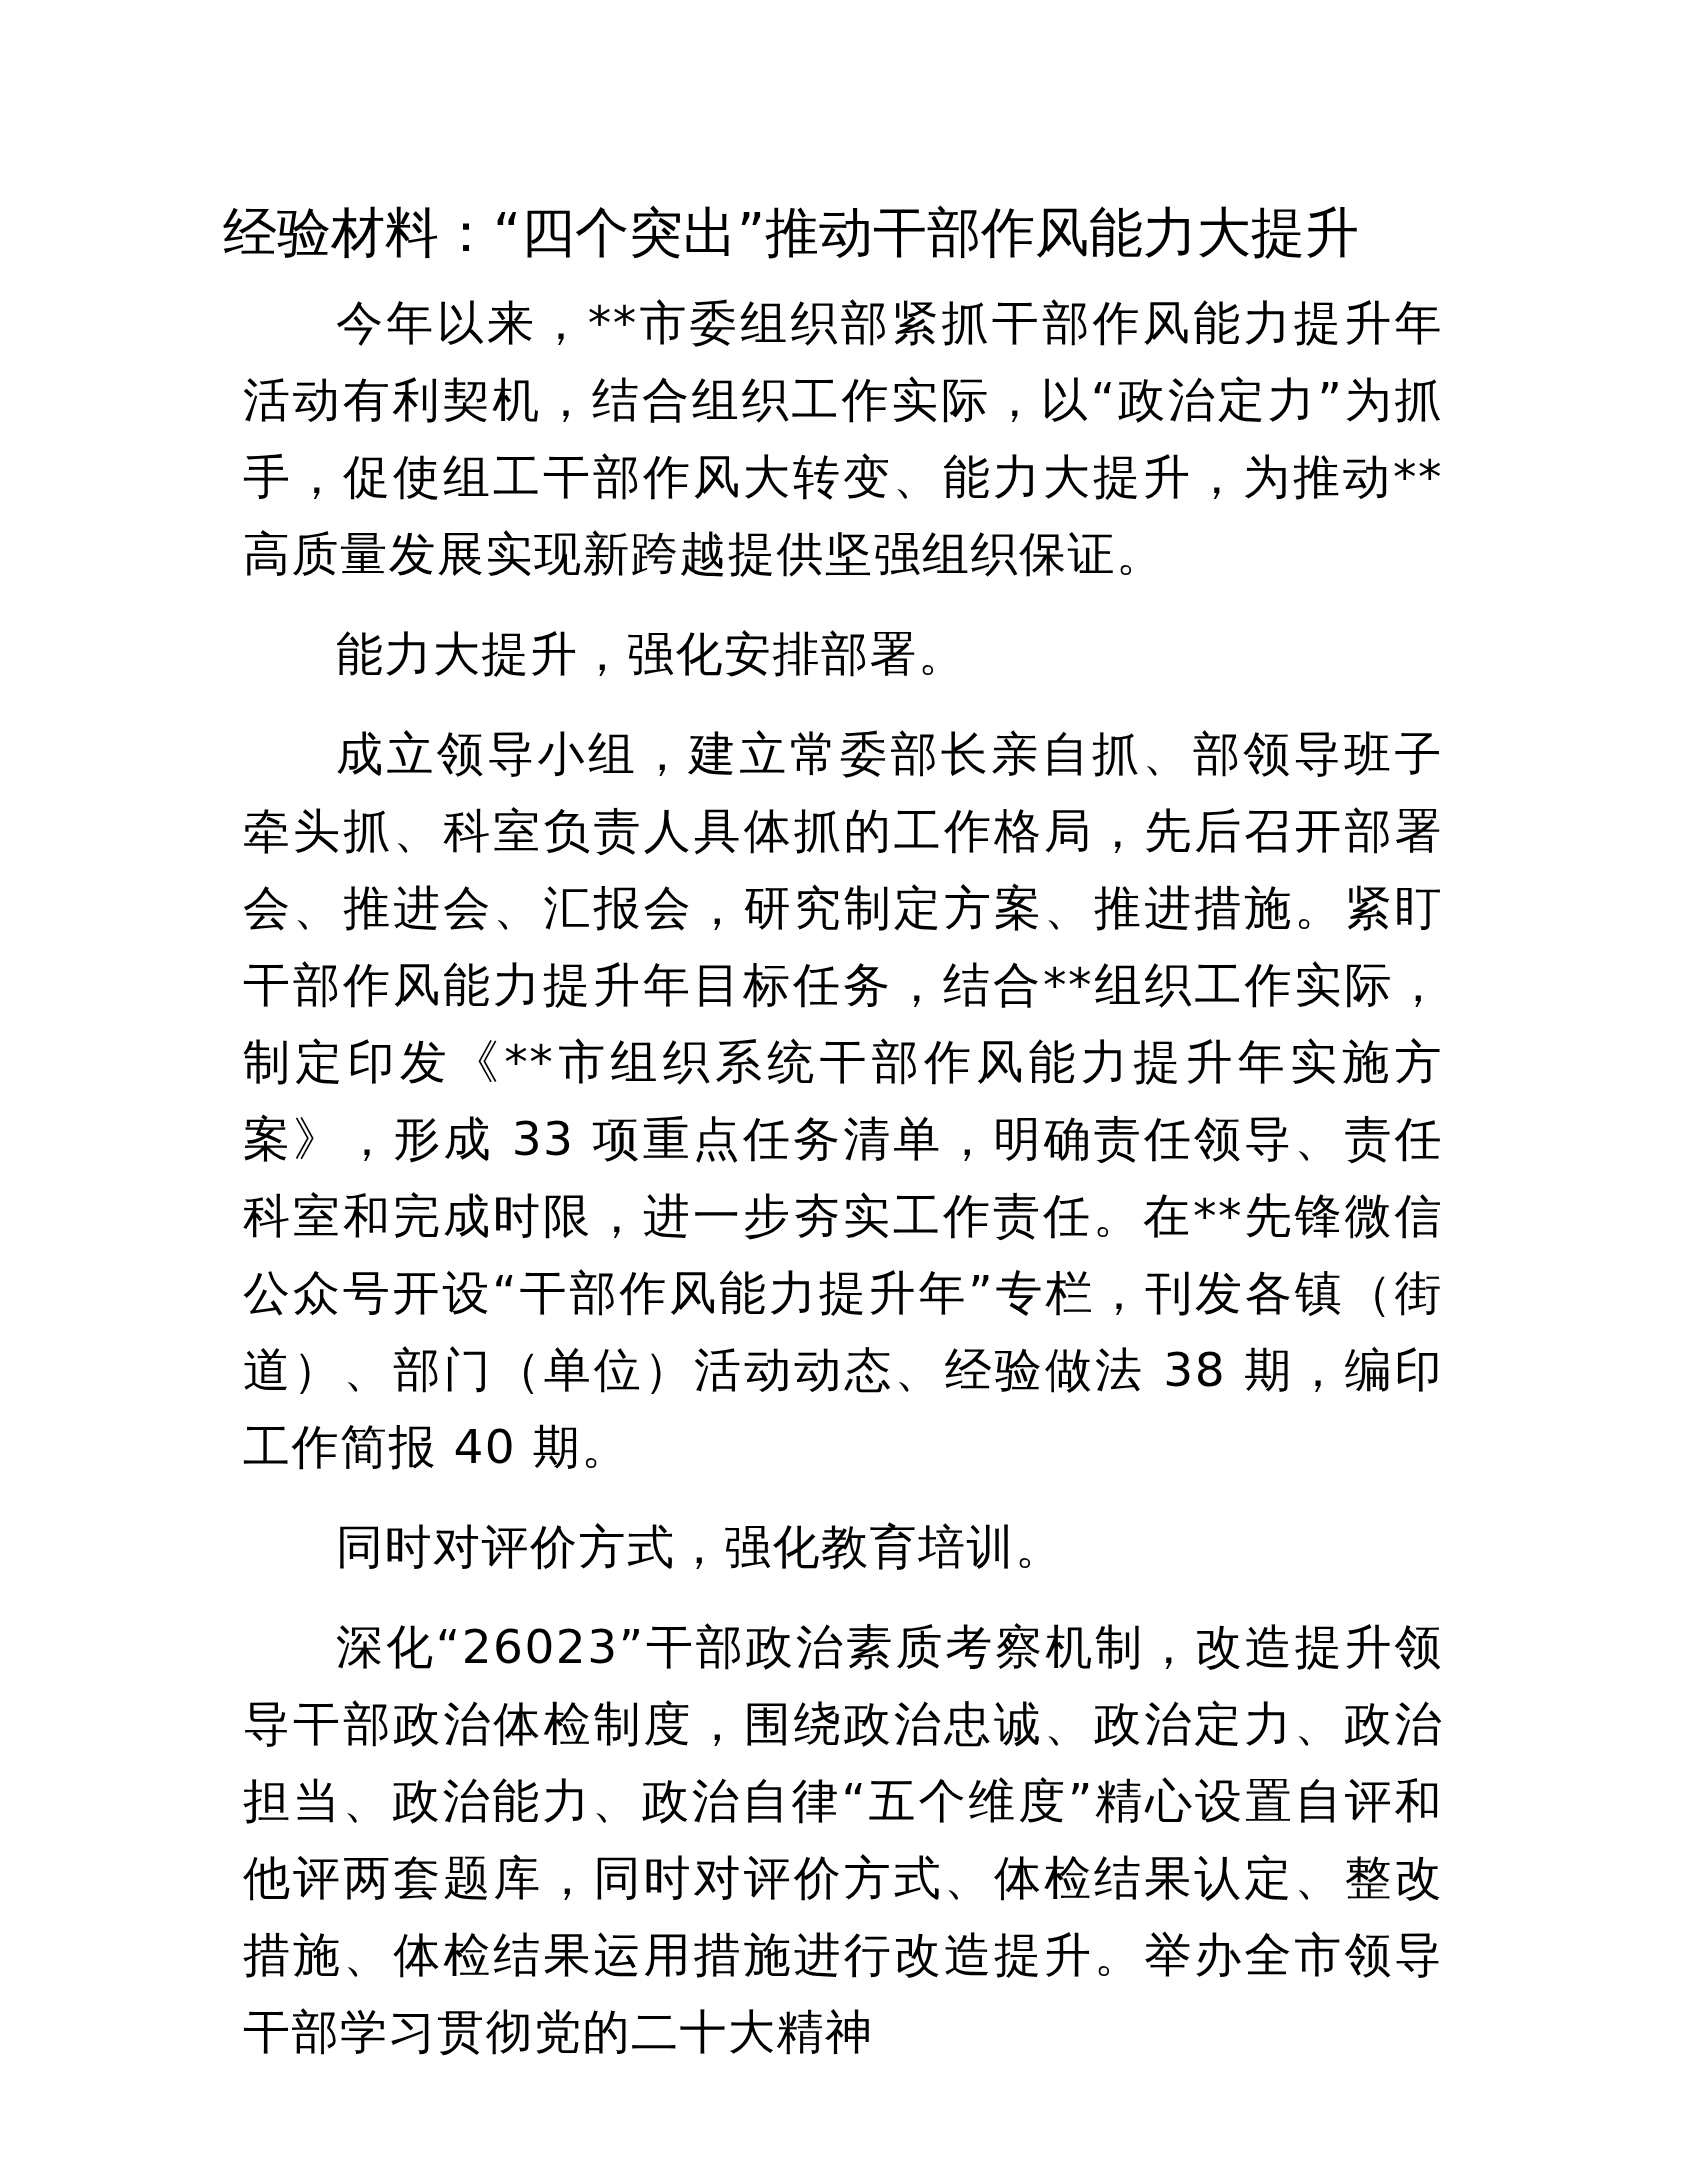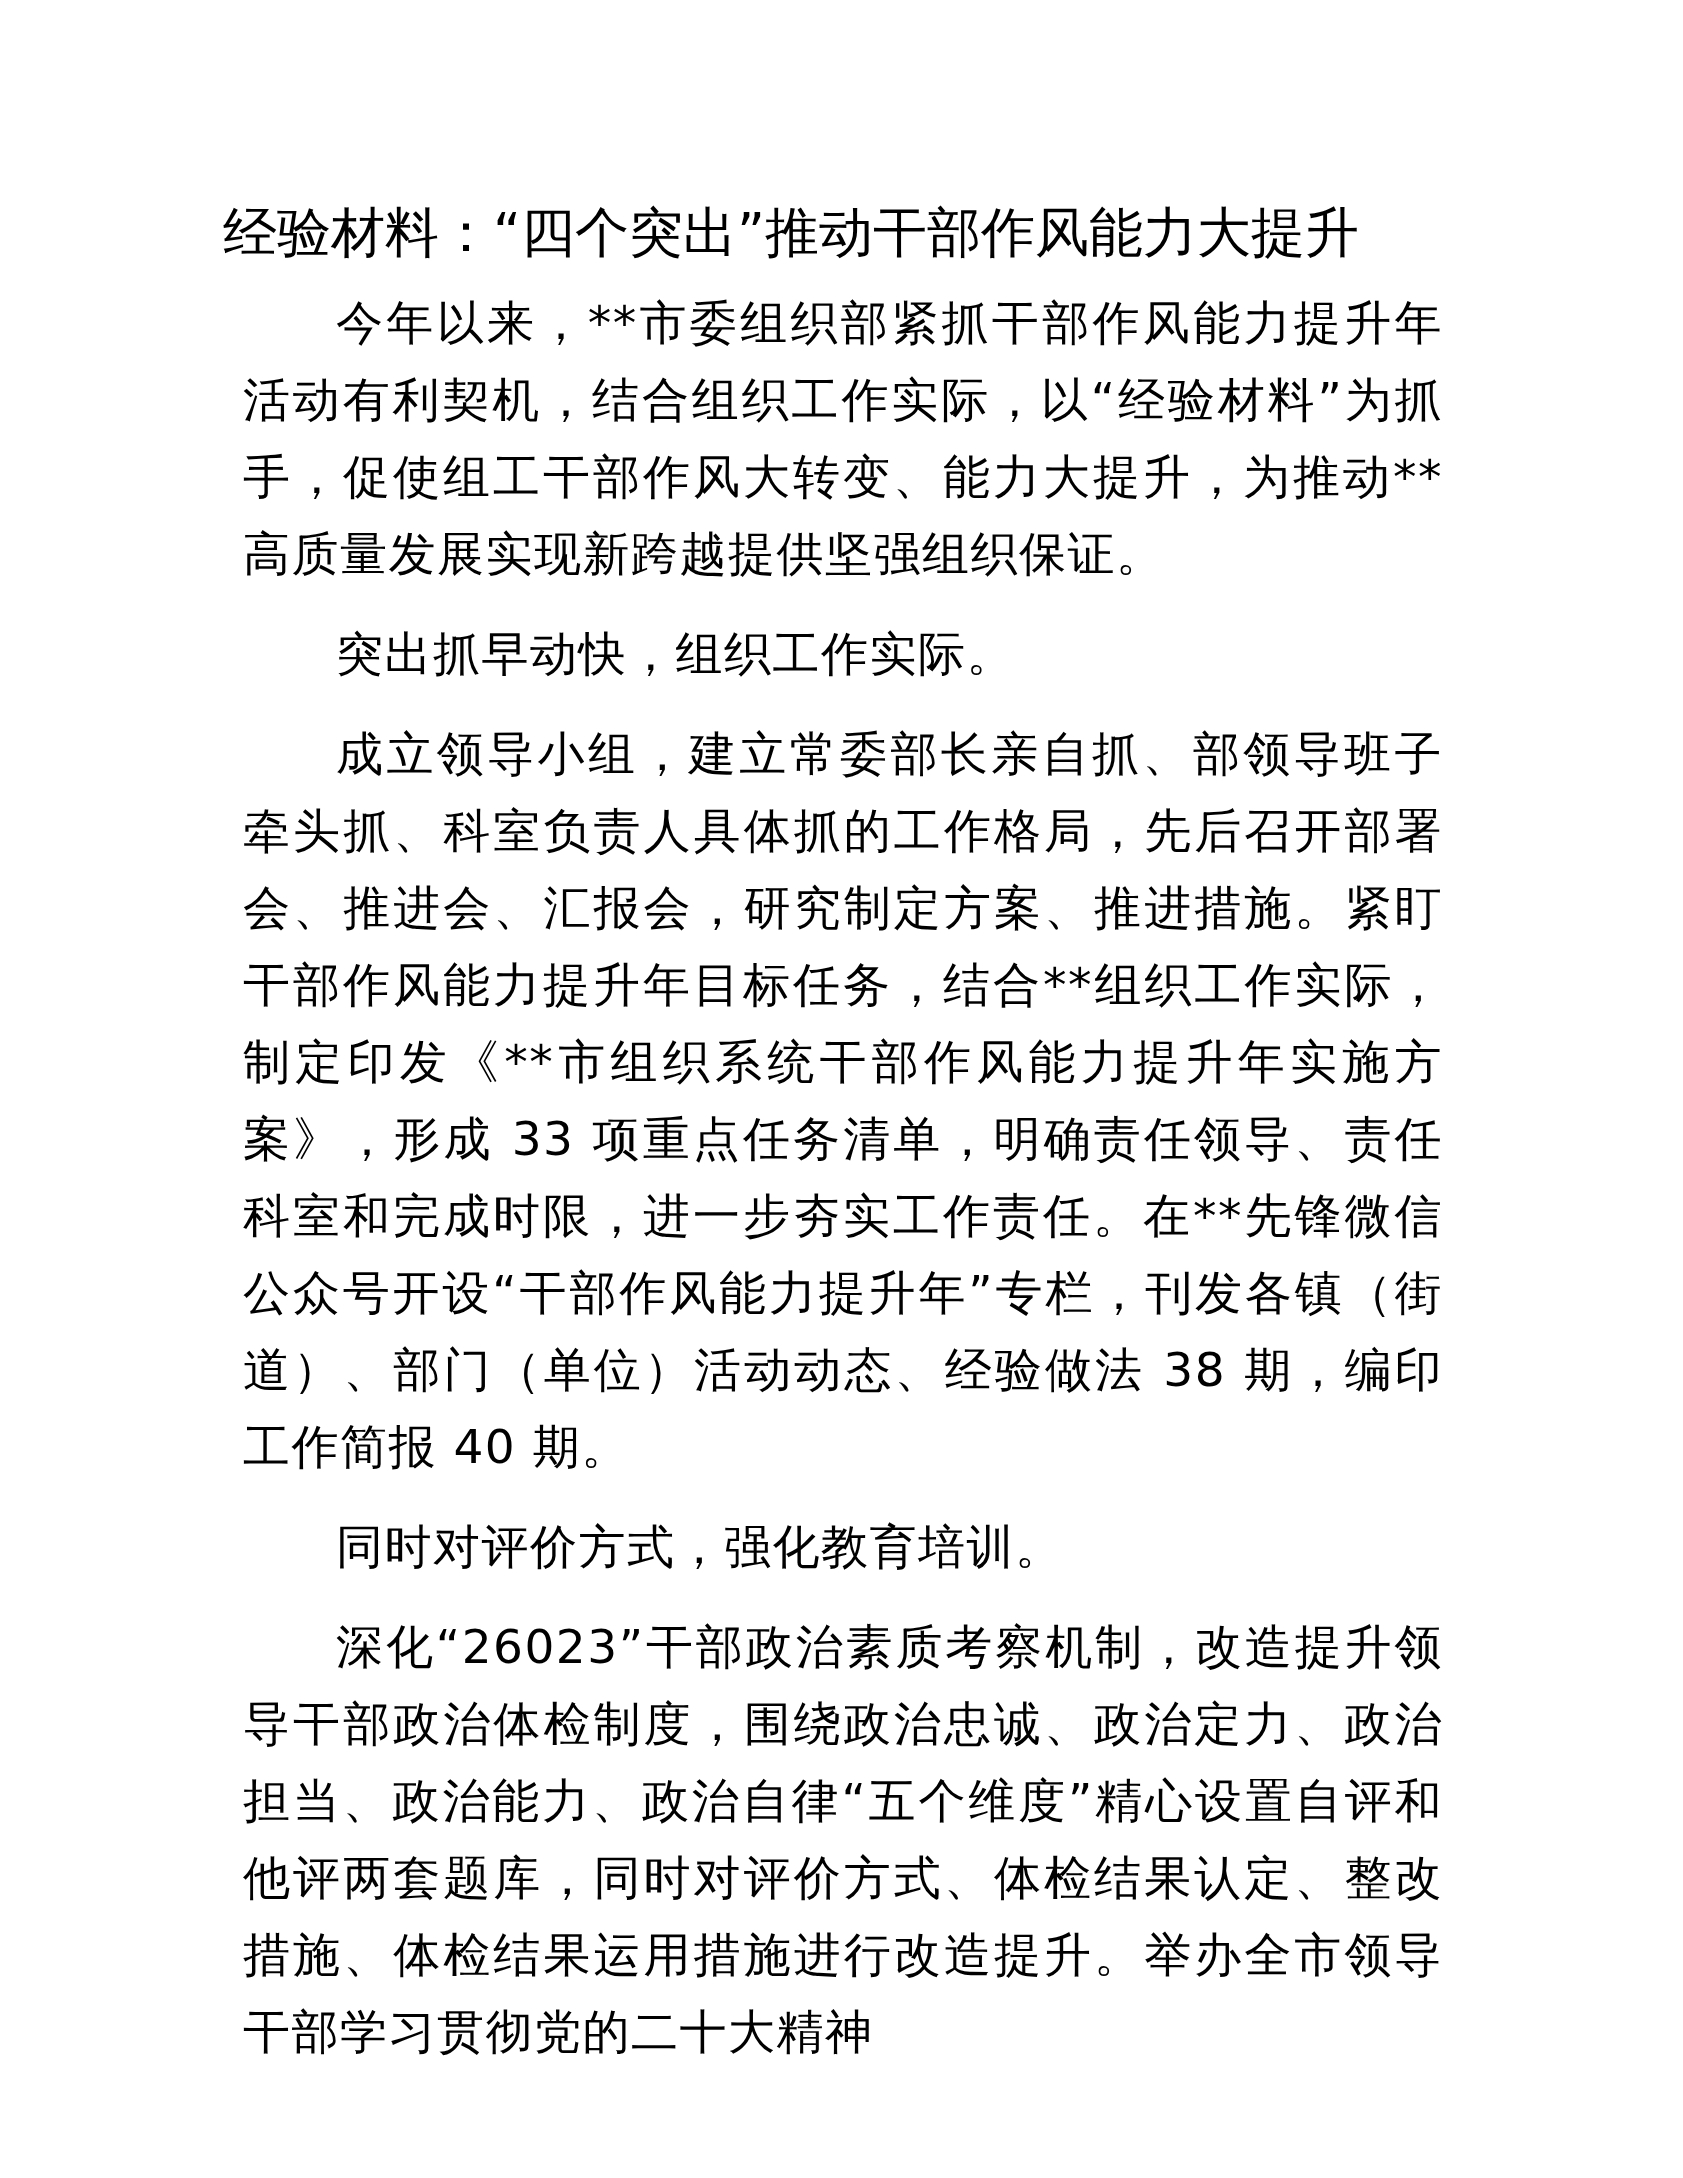--- a/index.html
+++ b/index.html
@@ -48,24 +48,24 @@
     height: 12px;
   }
 </style>
 </head>
 <body>
 
 <div class="page">
   <h1 class="title">经验材料：“四个突出”推动干部作风能力大提升</h1>
   <div class="title-gap"></div>
 
-  <p class="para">今年以来，**市委组织部紧抓干部作风能力提升年活动有利契机，结合组织工作实际，以“经验材料”为抓手，促使组工干部作风大转变、能力大提升，为推动**高质量发展实现新跨越提供坚强组织保证。</p>
+  <p class="para">今年以来，**市委组织部紧抓干部作风能力提升年活动有利契机，结合组织工作实际，以“政治定力”为抓手，促使组工干部作风大转变、能力大提升，为推动**高质量发展实现新跨越提供坚强组织保证。</p>
   <div class="gap"></div>
 
-  <p class="para heading">突出抓早动快，组织工作实际。</p>
+  <p class="para heading">能力大提升，强化安排部署。</p>
   <div class="gap"></div>
 
   <p class="para">成立领导小组，建立常委部长亲自抓、部领导班子牵头抓、科室负责人具体抓的工作格局，先后召开部署会、推进会、汇报会，研究制定方案、推进措施。紧盯干部作风能力提升年目标任务，结合**组织工作实际，制定印发《**市组织系统干部作风能力提升年实施方案》，形成 33 项重点任务清单，明确责任领导、责任科室和完成时限，进一步夯实工作责任。在**先锋微信公众号开设“干部作风能力提升年”专栏，刊发各镇（街道）、部门（单位）活动动态、经验做法 38 期，编印工作简报 40 期。</p>
   <div class="gap"></div>
 
   <p class="para heading">同时对评价方式，强化教育培训。</p>
   <div class="gap"></div>
 
   <p class="para">深化“26023”干部政治素质考察机制，改造提升领导干部政治体检制度，围绕政治忠诚、政治定力、政治担当、政治能力、政治自律“五个维度”精心设置自评和他评两套题库，同时对评价方式、体检结果认定、整改措施、体检结果运用措施进行改造提升。举办全市领导干部学习贯彻党的二十大精神</p>
 </div>

